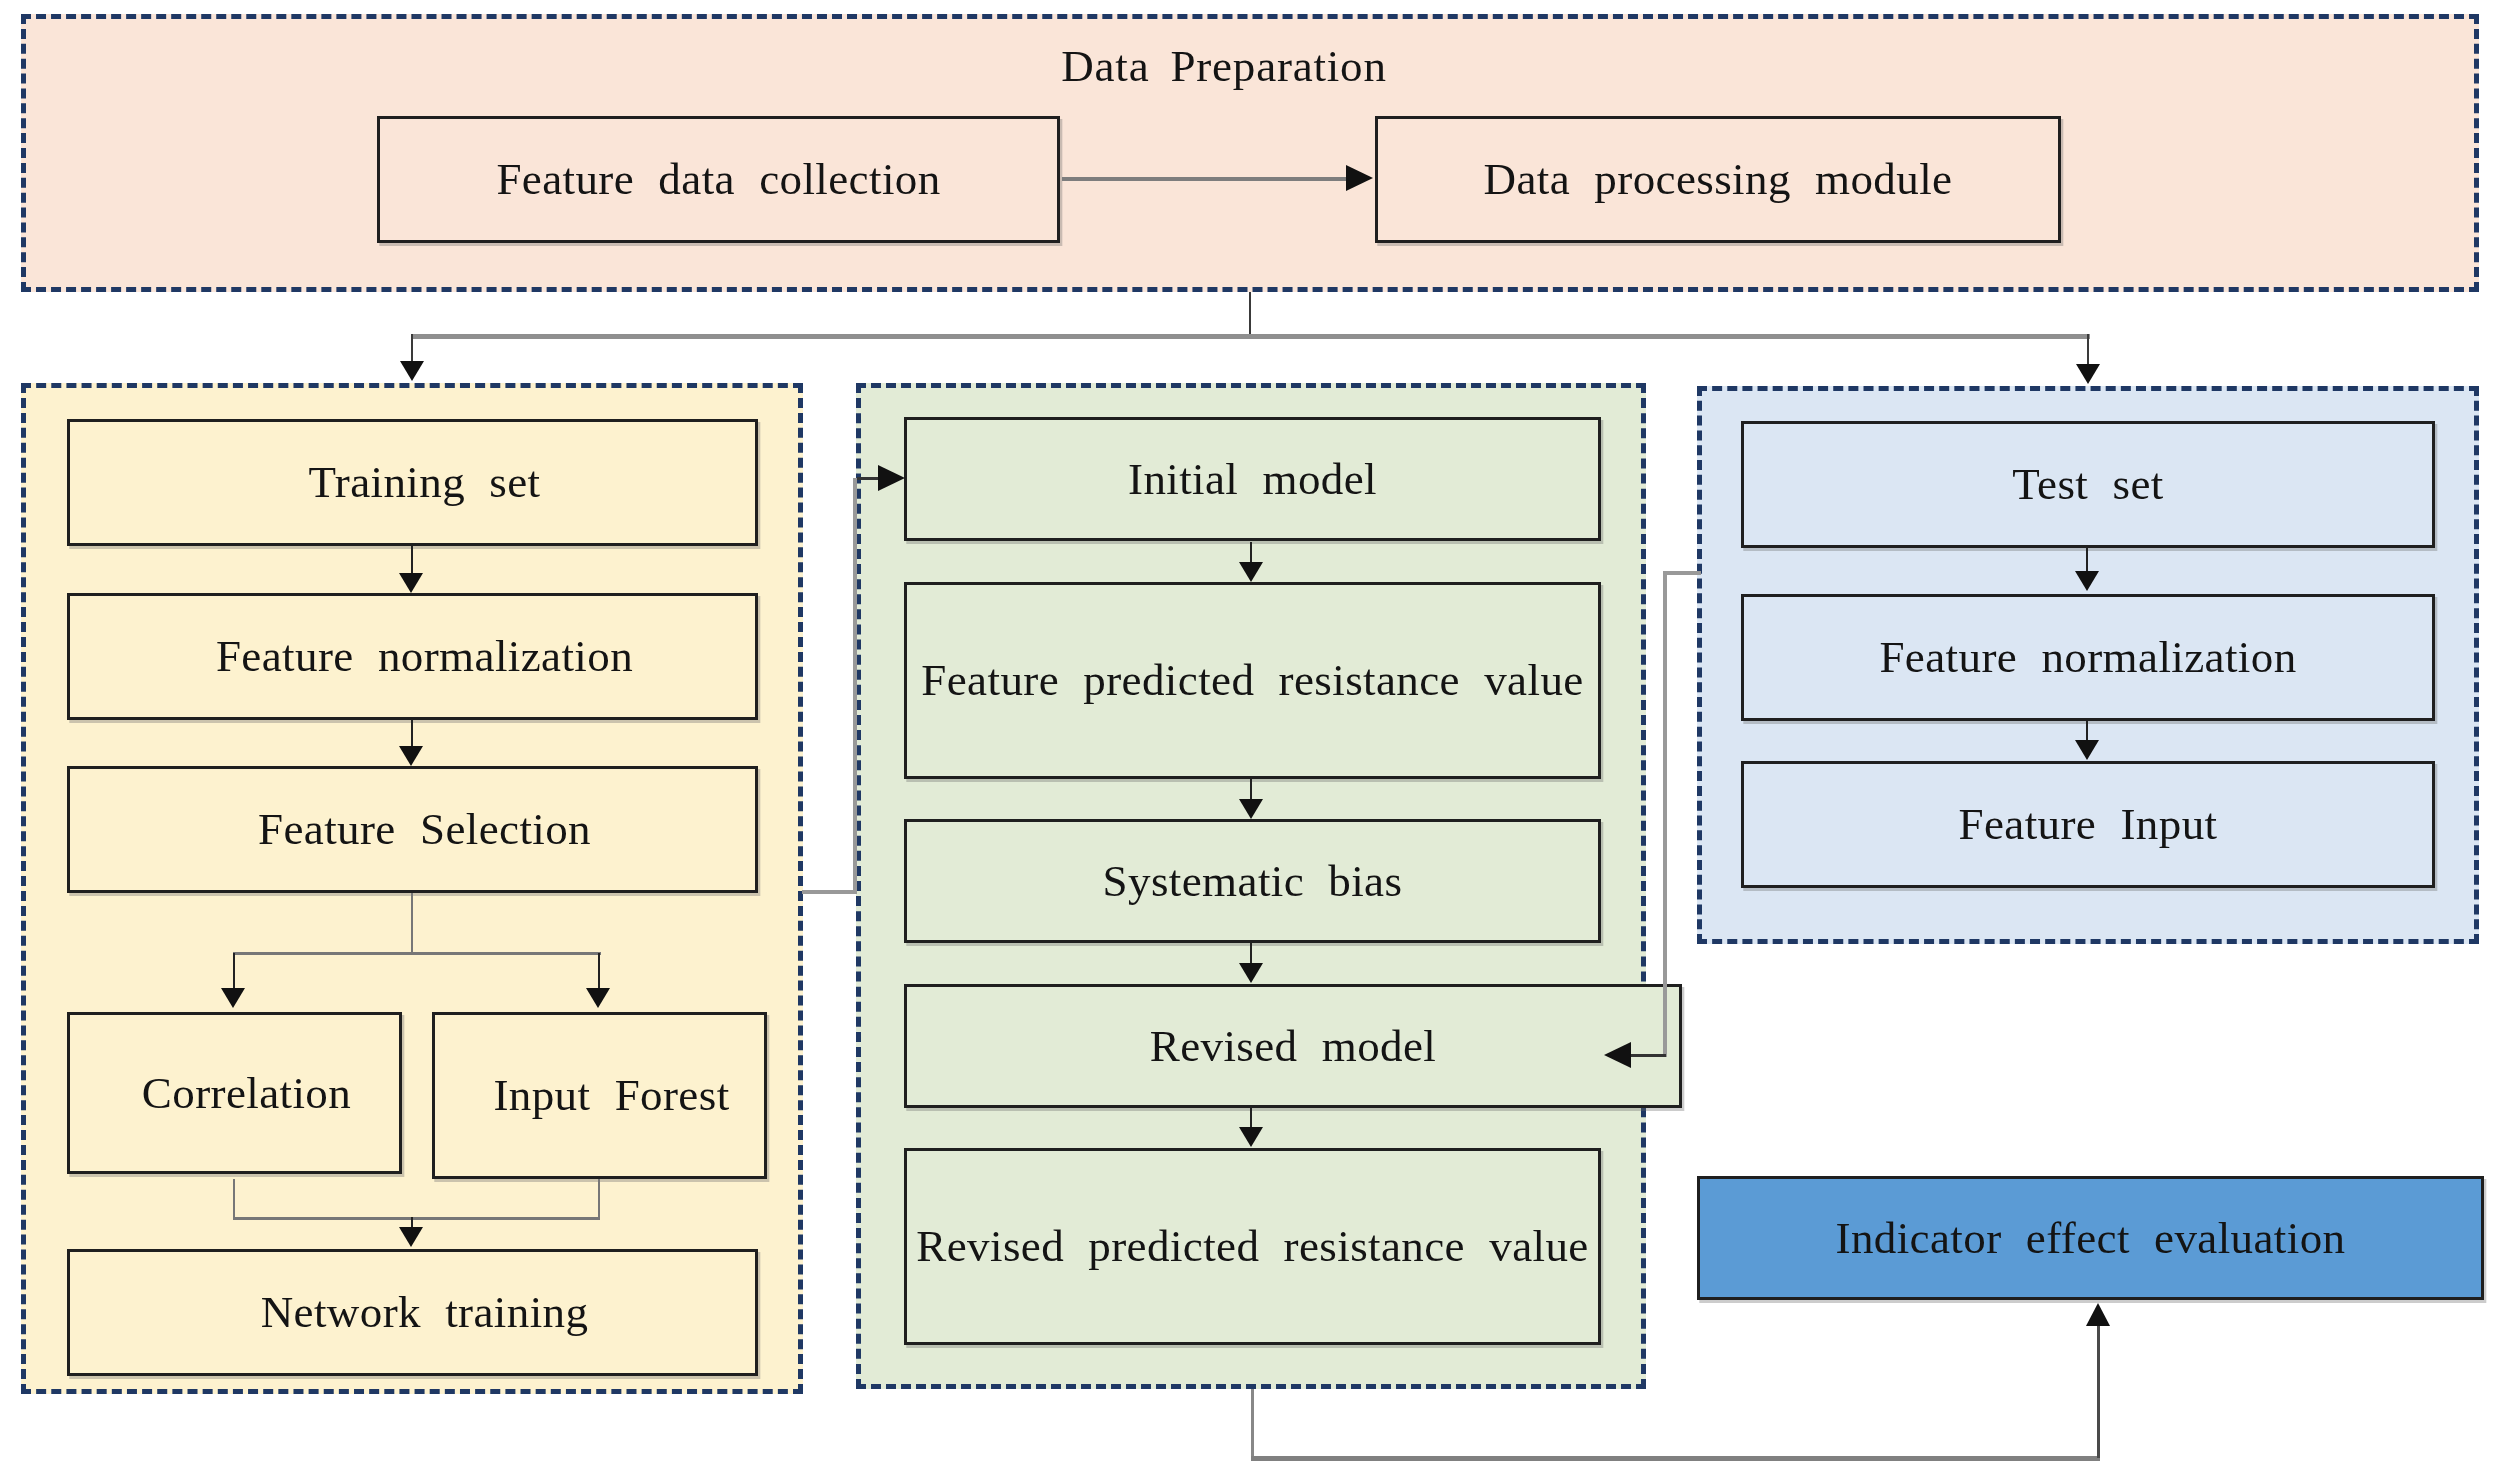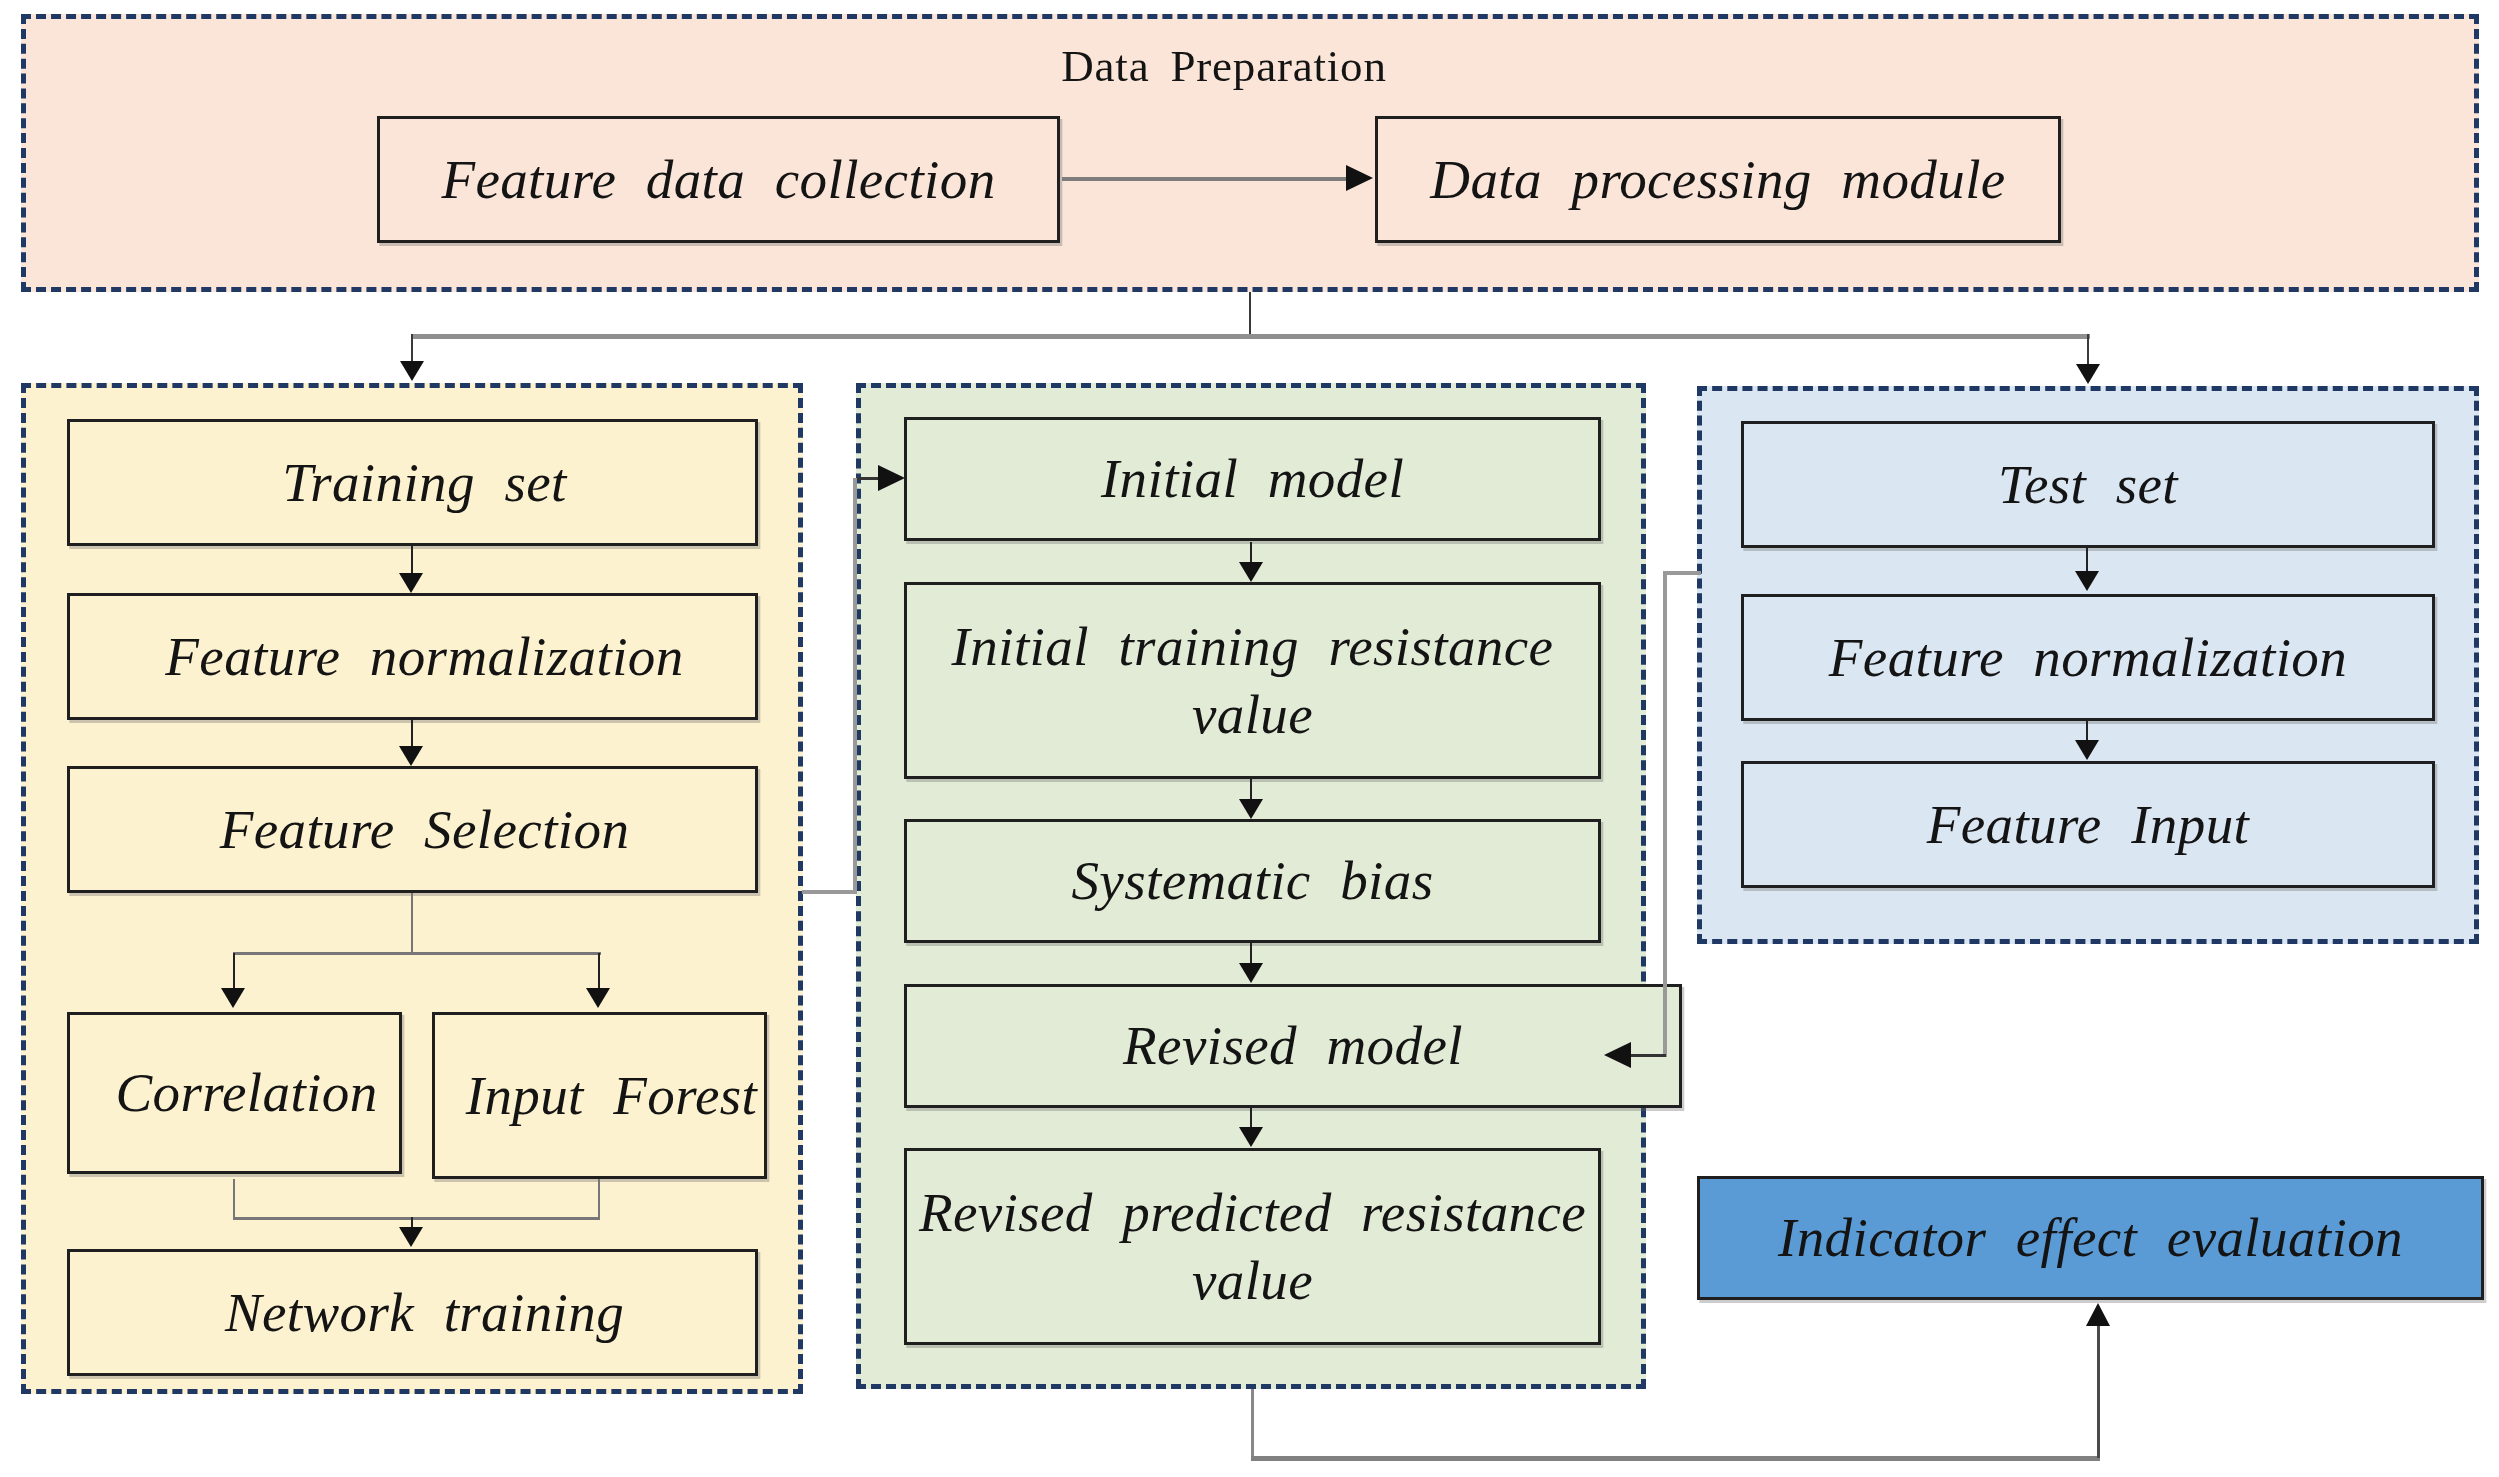--- a/index.html
+++ b/index.html
@@ -17,24 +17,23 @@
   }
   .p-peach{background:#fae5d8;}
   .p-yellow{background:#fdf2cf;}
   .p-green{background:#e2ebd6;}
   .p-blue{background:#dbe6f3;}
   .box{
     position:absolute;box-sizing:border-box;
     border:3px solid #1f1f1f;
     display:flex;align-items:center;justify-content:center;
     text-align:center;
-    font-size:55px;line-height:1.22;
+    font-size:45px;line-height:1.22;
     letter-spacing:0.4px;word-spacing:.28em;
     box-shadow:2.3px 3px 0 rgba(110,110,110,.35);
-    font-style:italic;
   }
   .b-peach{background:#fae5d8;}
   .b-yellow{background:#fdf2cf;padding-left:24px;}
   .b-green{background:#e2ebd6;}
   .b-blue{background:#dbe6f3;}
   .b-eval{background:#5b9bd5;border-width:3.8px;}
   .ptitle{
     position:absolute;display:flex;align-items:center;justify-content:center;
     font-size:45px;letter-spacing:0.8px;word-spacing:.2em;
   }
@@ -87,21 +86,21 @@
   <div class="ln" style="left:598px;top:953px;width:2.3px;height:36px;background:#222;"></div>
   <div class="tri tri-down" style="left:586px;top:988px;"></div>
 
   <div class="ln" style="left:233px;top:1179px;width:2.3px;height:41px;background:#777;"></div>
   <div class="ln" style="left:598px;top:1179px;width:2.3px;height:41px;background:#777;"></div>
   <div class="ln" style="left:233px;top:1217px;width:367px;height:3px;background:#777;"></div>
   <div class="ln" style="left:411px;top:1217px;width:2.3px;height:12px;background:#222;"></div>
   <div class="tri tri-down" style="left:399px;top:1227px;"></div>
 
   <div class="box b-green" style="left:904px;top:417px;width:697px;height:124px;">Initial model</div>
-  <div class="box b-green" style="left:904px;top:582px;width:697px;height:197px;">Initial training resistance value</div>
+  <div class="box b-green" style="left:904px;top:582px;width:697px;height:197px;">Feature predicted resistance value</div>
   <div class="box b-green" style="left:904px;top:819px;width:697px;height:124px;">Systematic bias</div>
   <div class="box b-green" style="left:904px;top:984px;width:778px;height:124px;text-align:center;">Revised model</div>
   <div class="box b-green" style="left:904px;top:1148px;width:697px;height:197px;">Revised predicted resistance value</div>
 
   <div class="ln" style="left:1250px;top:542px;width:2.3px;height:23px;background:#222;"></div>
   <div class="tri tri-down" style="left:1239px;top:562px;"></div>
   <div class="ln" style="left:1250px;top:779px;width:2.3px;height:23px;background:#222;"></div>
   <div class="tri tri-down" style="left:1239px;top:799px;"></div>
   <div class="ln" style="left:1250px;top:943px;width:2.3px;height:23px;background:#222;"></div>
   <div class="tri tri-down" style="left:1239px;top:963px;"></div>

